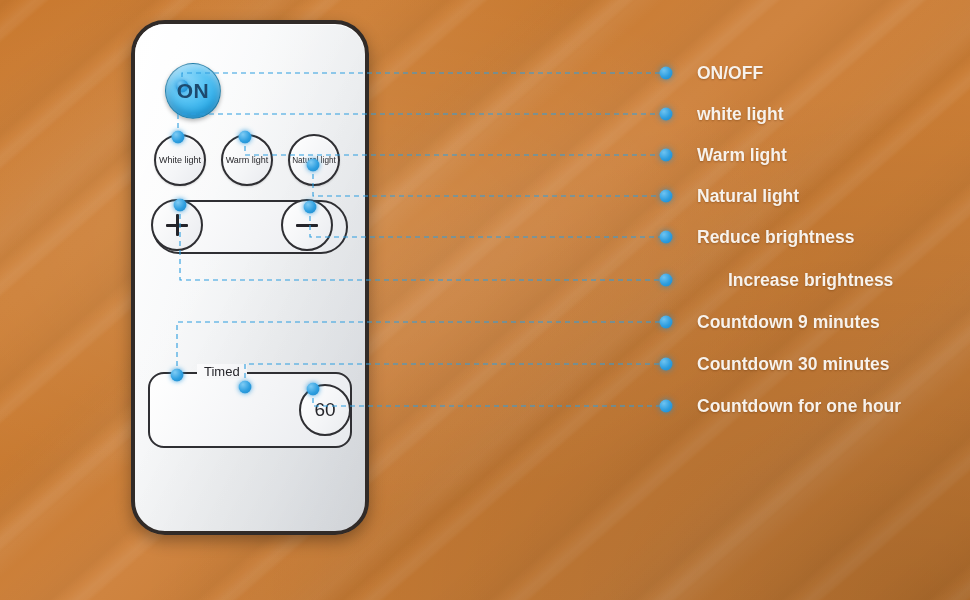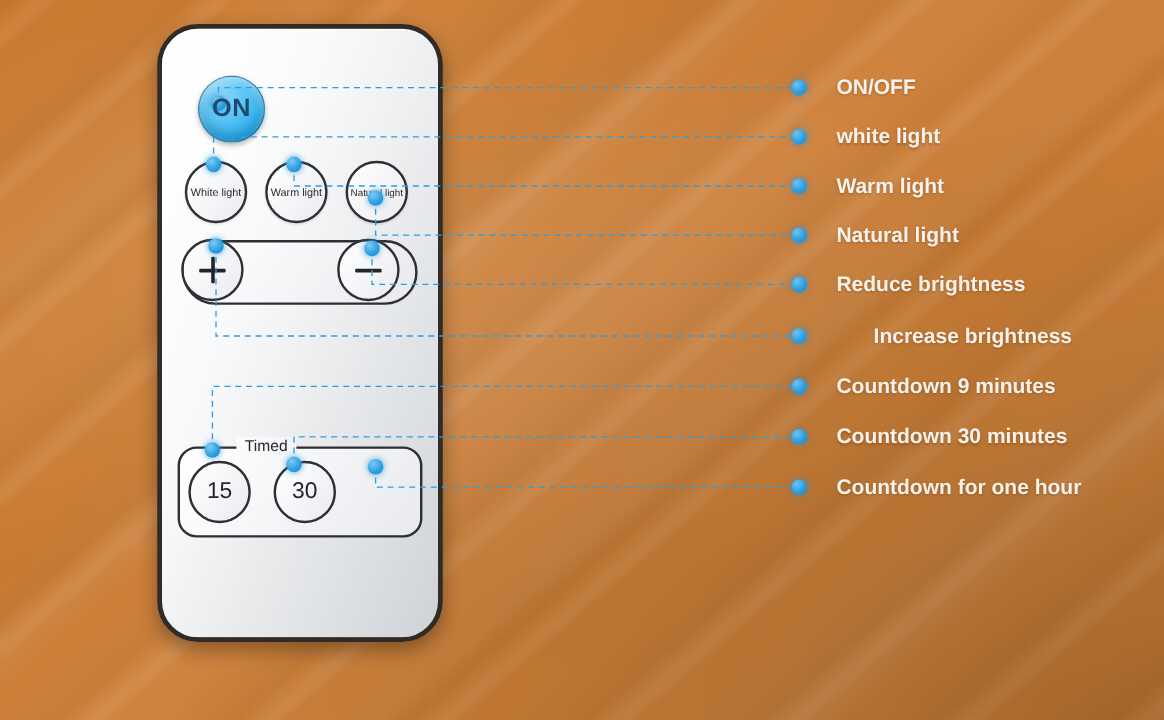--- a/index.html
+++ b/index.html
@@ -199,25 +199,22 @@
     <div class="pill"></div>
     <div class="btn dim d-plus">
       <span class="glyph-plus"></span>
     </div>
     <div class="btn dim d-minus">
       <span class="glyph-minus"></span>
     </div>
 
     <div class="timed-box"></div>
     <div class="timed-legend">Timed</div>
-    <div class="btn tbtn t1">
-      <span>15</span>
-    </div>
-    <div class="btn tbtn t2">
-      <span>30</span>
+    <div class="btn tbtn t3">
+      <span>60</span>
     </div>
   </div>
 
   <div id="callouts">
     <svg id="leader-lines" xmlns="http://www.w3.org/2000/svg" viewBox="0 0 970 600">
         <polyline points="182,86 182,73 660,73" fill="none" stroke="#2d9ddf" stroke-width="1.1" stroke-dasharray="5 4"></polyline>
         <polyline points="178,137 178,114 660,114" fill="none" stroke="#2d9ddf" stroke-width="1.1" stroke-dasharray="5 4"></polyline>
         <polyline points="245,137 245,155 660,155" fill="none" stroke="#2d9ddf" stroke-width="1.1" stroke-dasharray="5 4"></polyline>
         <polyline points="313,165 313,196 660,196" fill="none" stroke="#2d9ddf" stroke-width="1.1" stroke-dasharray="5 4"></polyline>
         <polyline points="310,207 310,237 660,237" fill="none" stroke="#2d9ddf" stroke-width="1.1" stroke-dasharray="5 4"></polyline>

